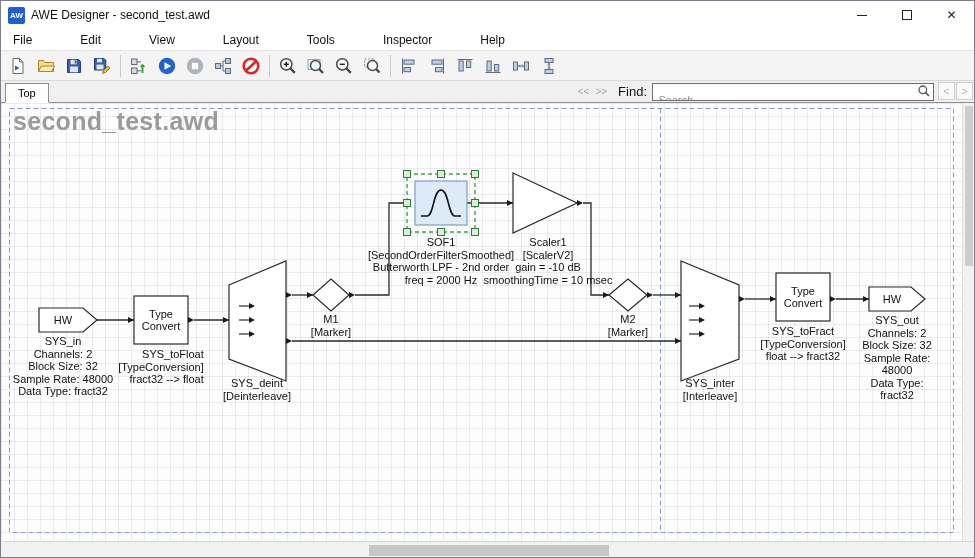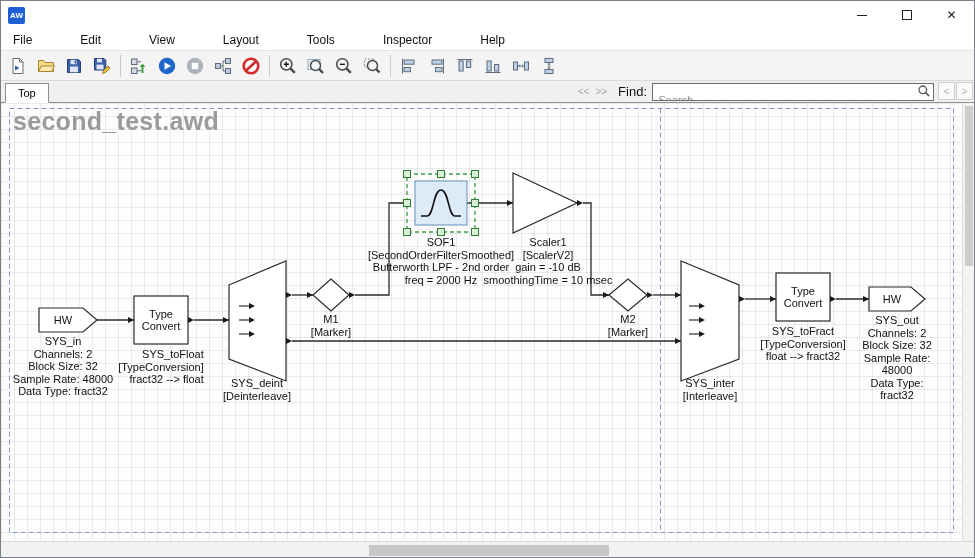--- a/index.html
+++ b/index.html
@@ -65,20 +65,21 @@
   .hscroll { height:18px; background:#f2f2f2; border-top:1px solid #d8d8d8; position:relative;}
   .hthumb { position:absolute; left:368px; top:3px; width:240px; height:11px; background:#c7c7c7; }
 </style>
 </head>
 <body>
 
 <div class="window">
 
   <div class="titlebar">
     <div class="app-icon">AW</div>
+    <div class="title">AWE Designer - second_test.awd</div>
     <div class="win-controls">
       <button class="wbtn">
           <span class="glyph-min"></span>
         </button>
       <button class="wbtn">
           <span class="glyph-max"></span>
         </button>
       <button class="wbtn">✕</button>
     </div>
   </div>

